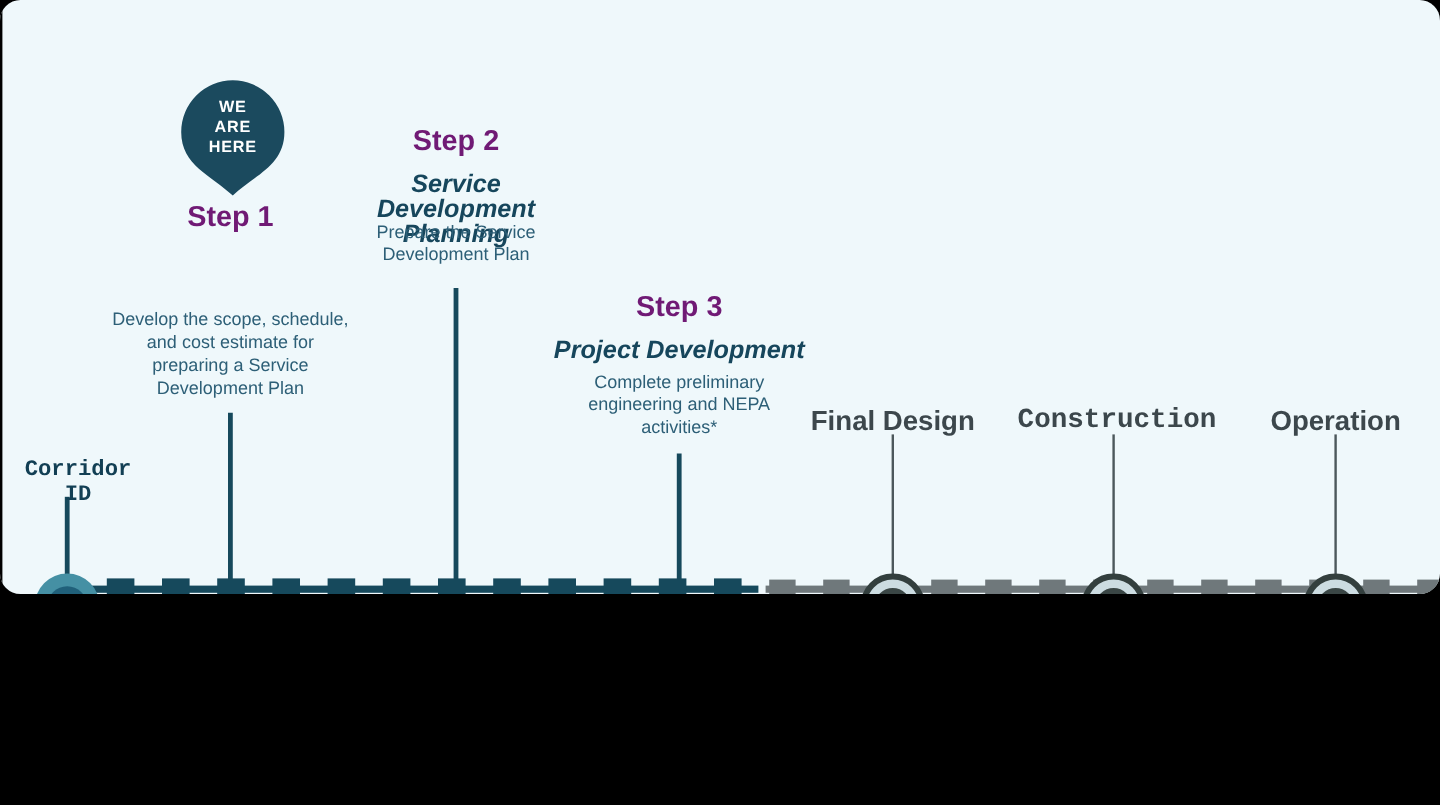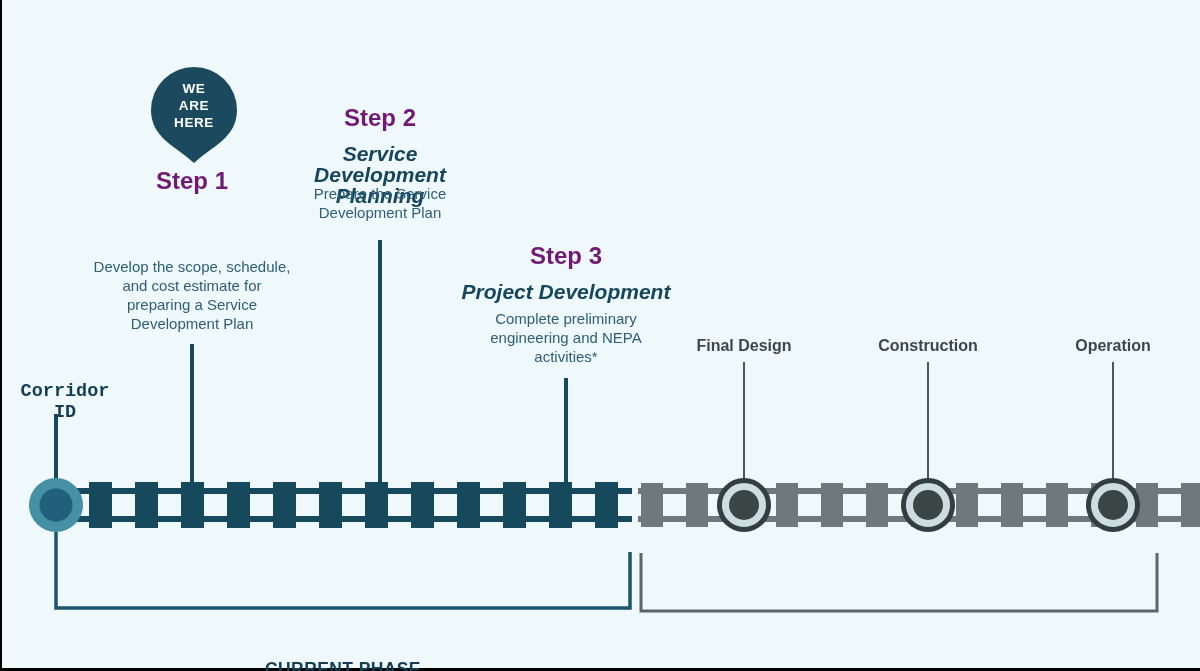--- a/index.html
+++ b/index.html
@@ -1,26 +1,27 @@
 <!DOCTYPE html>
 <html><head>
 <meta charset="utf-8">
 <style>
   html,body{margin:0;padding:0;background:#000;}
   .canvas{
-    position:relative;width:1200px;height:671px;overflow:hidden;
+    position:relative;width:1200px;height:495px;overflow:hidden;
     background:#eff8fb;
     font-family:"Liberation Sans","DejaVu Sans",sans-serif;
+    border-radius:17px;
   }
   .abs{position:absolute;}
   .step-title{font-weight:700;color:#701a75;font-size:24px;text-align:center;}
   .step-subtitle{font-style:italic;font-weight:700;color:#16465c;font-size:21px;line-height:21px;text-align:center;white-space:pre-line;}
   .step-desc{color:#2d5f77;font-size:15px;line-height:19px;text-align:center;white-space:pre-line;}
   .corridor-label{font-weight:700;color:#123f54;font-size:18.5px;text-align:center;font-family:Liberation Mono, monospace;}
-  .future-label{font-weight:700;color:#3c474c;font-size:16px;text-align:center;}
+  .future-label{font-weight:700;color:#3c474c;font-size:23px;text-align:center;}
   .phase-label{font-weight:700;font-size:17.5px;text-align:center;letter-spacing:0.4px;}
   .phase-current{color:#123f54;}
   .phase-future{color:#3c474c;}
   .pin-text{color:#ffffff;font-weight:700;font-size:13.5px;line-height:17px;text-align:center;letter-spacing:0.6px;white-space:pre-line;}
   svg{position:absolute;left:0;top:0;}
 </style>
 </head>
 <body>
 
 <div class="canvas">
@@ -116,18 +117,18 @@
 
   <div class="abs step-title" style="left:486px;top:242px;width:160px;">Step 3</div>
   <div class="abs step-subtitle" style="left:456px;top:281px;width:220px;">Project Development</div>
   <div class="abs step-desc" style="left:466px;top:309px;width:200px;">Complete preliminary
 engineering and NEPA
 activities*</div>
 
   <div class="abs corridor-label" style="left:10px;top:381px;width:110px;">Corridor ID</div>
 
   <div class="abs future-label" style="left:664px;top:337px;width:160px;">Final Design</div>
-  <div class="abs future-label" style="left:848px;top:337px;width:160px;">Construction</div>
+  <div class="abs future-label" style="left:848px;top:337px;width:160px;font-family:Liberation Mono, monospace;">Construction</div>
   <div class="abs future-label" style="left:1033px;top:337px;width:160px;">Operation</div>
 
   <div class="abs phase-label phase-current" style="left:243px;top:659px;width:200px;">CURRENT PHASE</div>
 
 </div>
 
 </body></html>

